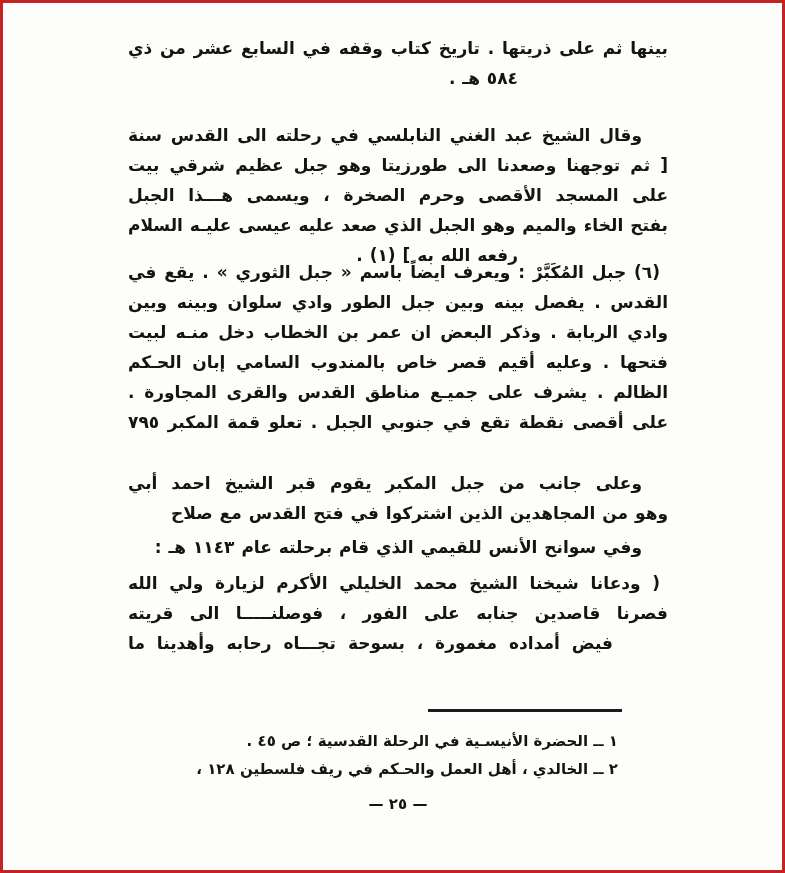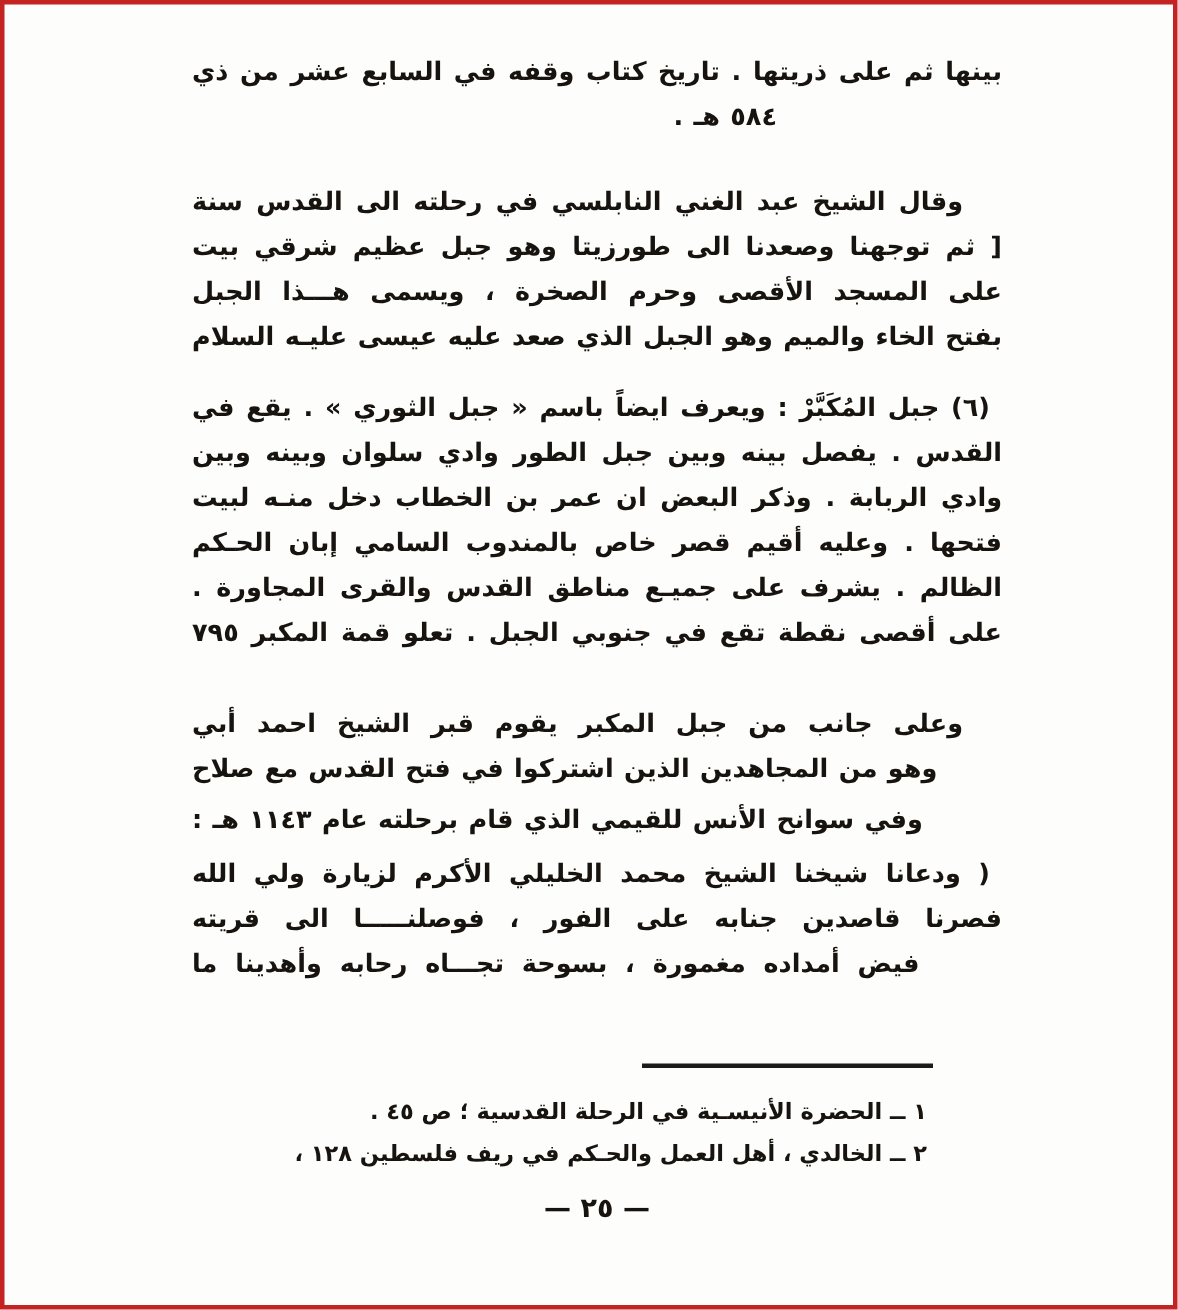--- a/index.html
+++ b/index.html
@@ -28,21 +28,21 @@
     font-weight:700;
     line-height:30px;
     height:30px;
     overflow:hidden;
     text-align:justify;
     text-align-last:justify;
     letter-spacing:0;
     word-spacing:1px;
   }
   .line.end{
-    text-align:left;
+    text-align:right;
     text-align-last:right;
   }
   .ind{padding-right:26px;}
   .ind-sm{padding-right:8px;}
   .pull-150{padding-right:150px;}
   .pull-178{padding-right:178px;}
   .pull-55{padding-right:55px;}
   
   .p1{top:30px;}
   .p2{top:117px;}
@@ -62,39 +62,40 @@
     font-size:15px;
     font-weight:700;
     line-height:22px;
     white-space:nowrap;
   }
   .fn1{top:727px;}
   .fn2{top:755px;}
   .page-number{
     position:absolute;
     top:792px;left:125px;width:540px;
-    font-size:18px;font-weight:700;
+    font-size:15px;font-weight:700;
     text-align:center;
   }
 </style>
 </head>
 <body>
 
 <div class="page" lang="ar">
 
   <div class="para p1">
     <div class="line">بينها ثم على ذريتها . تاريخ كتاب وقفه في السابع عشر من ذي الحجة سنة</div>
     <div class="line end pull-150">٥٨٤ هـ .</div>
   </div>
 
   <div class="para p2">
     <div class="line ind">وقال الشيخ عبد الغني النابلسي في رحلته الى القدس سنة ١١٠٤ : ٤٦٨٩ م :</div>
     <div class="line">[ ثم توجهنا وصعدنا الى طورزيتا وهو جبل عظيم شرقي بيت المقدس مشرف</div>
     <div class="line">على المسجد الأقصى وحرم الصخرة ، ويسمى هـــذا الجبل طورزيتا جبل الخمر</div>
     <div class="line">بفتح الخاء والميم وهو الجبل الذي صعد عليه عيسى عليـه السلام الى السماء حين</div>
+    <div class="line end pull-150">رفعه الله به ] (١) .</div>
   </div>
 
   <div class="para p3">
     <div class="line ind-sm">(٦) جبل المُكَبَّرْ : ويعرف ايضاً باسم « جبل الثوري » . يقع في جنوبي</div>
     <div class="line">القدس . يفصل بينه وبين جبل الطور وادي سلوان وبينه وبين جبل صهيون</div>
     <div class="line">وادي الربابة . وذكر البعض ان عمر بن الخطاب دخل منـه لبيت المقدس يوم</div>
     <div class="line">فتحها . وعليه أقيم قصر خاص بالمندوب السامي إبان الحـكم البريطاني الأفاك</div>
     <div class="line">الظالم . يشرف على جميـع مناطق القدس والقرى المجاورة . اقيمت الـكلية العربية</div>
     <div class="line">على أقصى نقطة تقع في جنوبي الجبل . تعلو قمة المكبر ٧٩٥ متراً : ٢٦٠٨ أقدام</div>
   </div>

